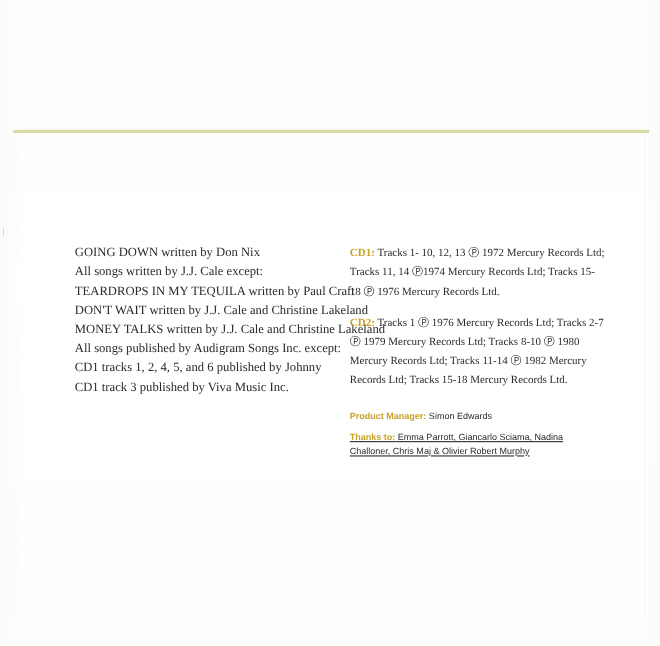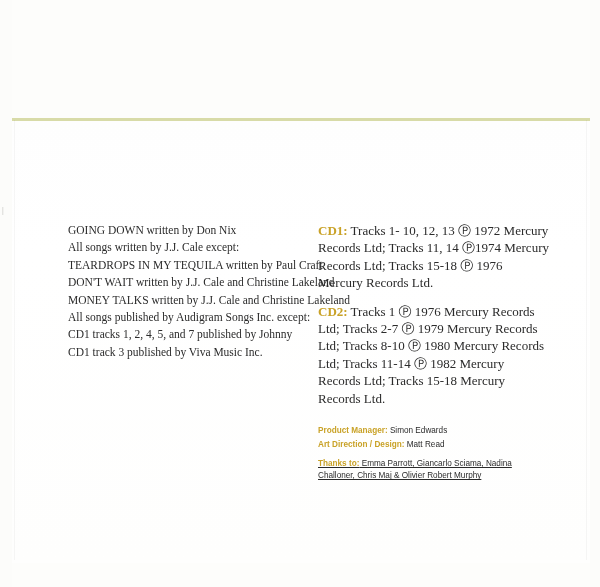--- a/index.html
+++ b/index.html
@@ -89,21 +89,21 @@
     width: 232px;
   }
   .line {
     font-size: 11.5px;
     line-height: 17.4px;
     color: #2b2b2b;
     font-family: "Liberation Serif", serif;
     white-space: nowrap;
   }
   .block {
-    font-size: 13px;
+    font-size: 10px;
     line-height: 17.4px;
     color: #2b2b2b;
     font-family: "Liberation Serif", serif;
   }
   .cd-block {
     position: relative;
     margin-bottom: 11px;
   }
   .cd-label {
     color: #c9a227;
@@ -156,41 +156,38 @@
 
   <div class="tick-left">|</div>
 
   <div class="col-left">
     <div class="line">GOING DOWN written by Don Nix</div>
     <div class="line">All songs written by J.J. Cale except:</div>
     <div class="line">TEARDROPS IN MY TEQUILA written by Paul Craft</div>
     <div class="line">DON'T WAIT written by J.J. Cale and Christine Lakeland</div>
     <div class="line">MONEY TALKS written by J.J. Cale and Christine Lakeland</div>
     <div class="line">All songs published by Audigram Songs Inc. except:</div>
-    <div class="line">CD1 tracks 1, 2, 4, 5, and 7 published by Johnny</div>
+    <div class="line">CD1 tracks 1, 2, 4, 5, and 6 published by Johnny</div>
     <div class="line">CD1 track 3 published by Viva Music Inc.</div>
   </div>
 
   <div class="col-right">
 
     <div class="cd-block block">
       <span class="cd-label">CD1:</span><span> Tracks 1- 10, 12, 13 Ⓟ 1972 Mercury Records Ltd; Tracks 11, 14 Ⓟ1974 Mercury Records Ltd; Tracks 15-18 Ⓟ 1976 Mercury Records Ltd.</span>
     </div>
 
     <div class="cd-block block">
       <span class="cd-label">CD2:</span><span> Tracks 1 Ⓟ 1976 Mercury Records Ltd; Tracks 2-7 Ⓟ 1979 Mercury Records Ltd; Tracks 8-10 Ⓟ 1980 Mercury Records Ltd; Tracks 11-14 Ⓟ 1982 Mercury Records Ltd; Tracks 15-18 Mercury Records Ltd.</span>
     </div>
 
     <div class="credits">
       <div class="credit-row">
         <span class="key">Product Manager:</span><span> Simon Edwards</span>
       </div>
-      <div class="credit-row">
-        <span class="key">Art Direction / Design:</span><span> Matt Read</span>
-      </div>
       <div class="thanks">
         <span class="key">Thanks to:</span><span> Emma Parrott, Giancarlo Sciama, Nadina Challoner, Chris Maj &amp; Olivier Robert Murphy</span>
       </div>
     </div>
 
   </div>
 
 </div>
 
 </body></html>

